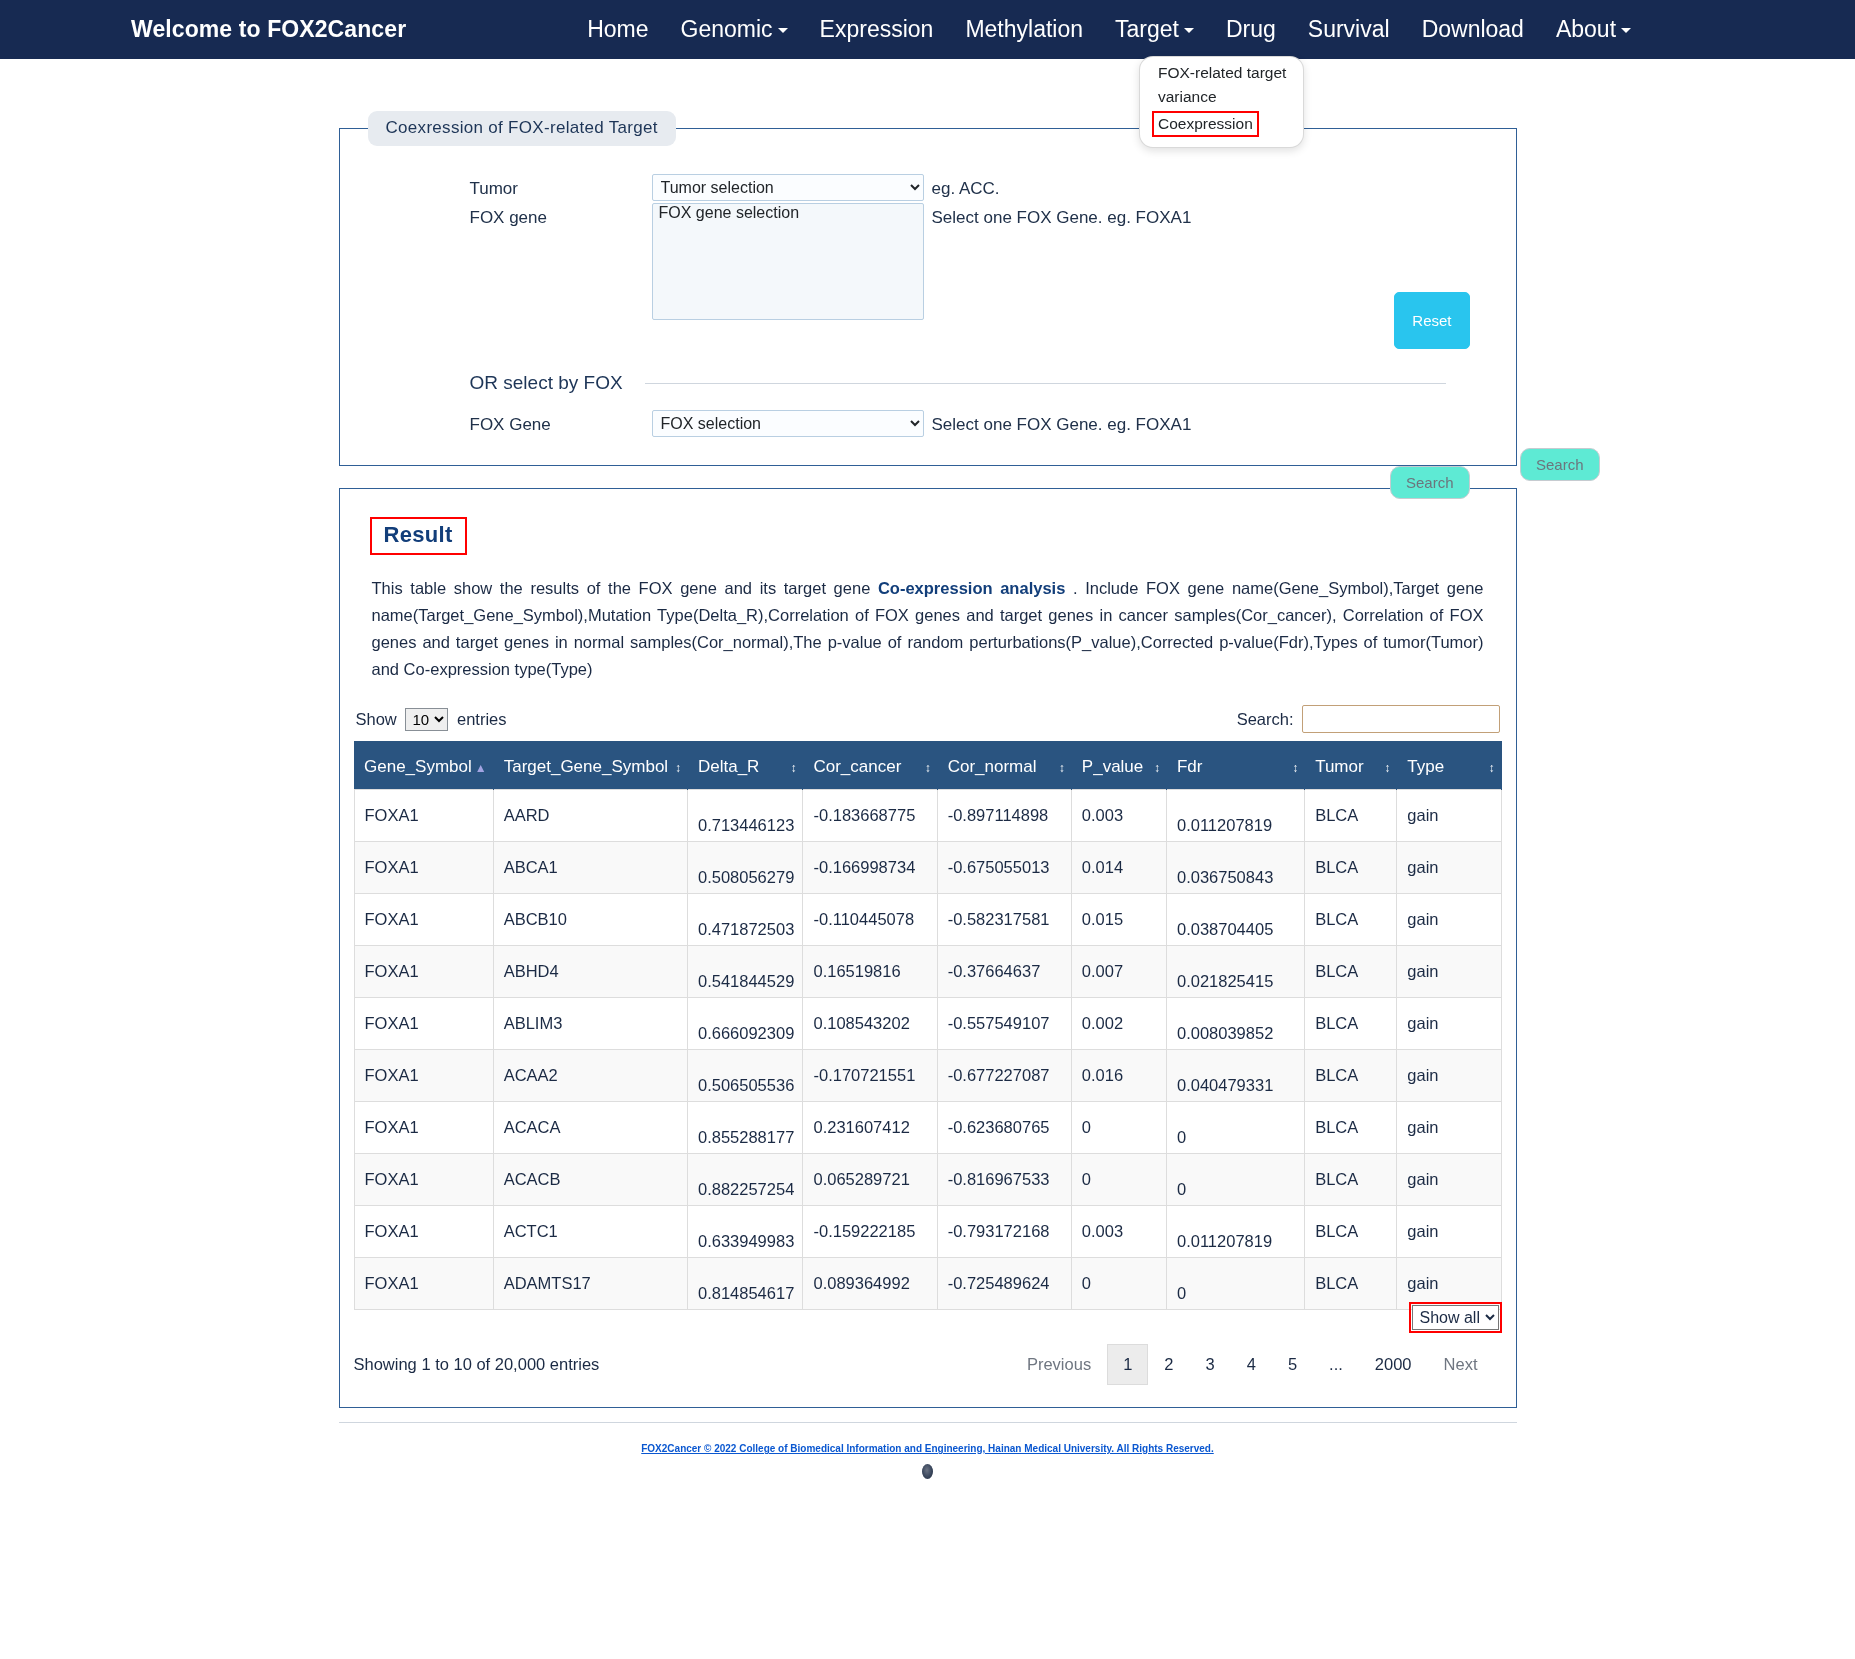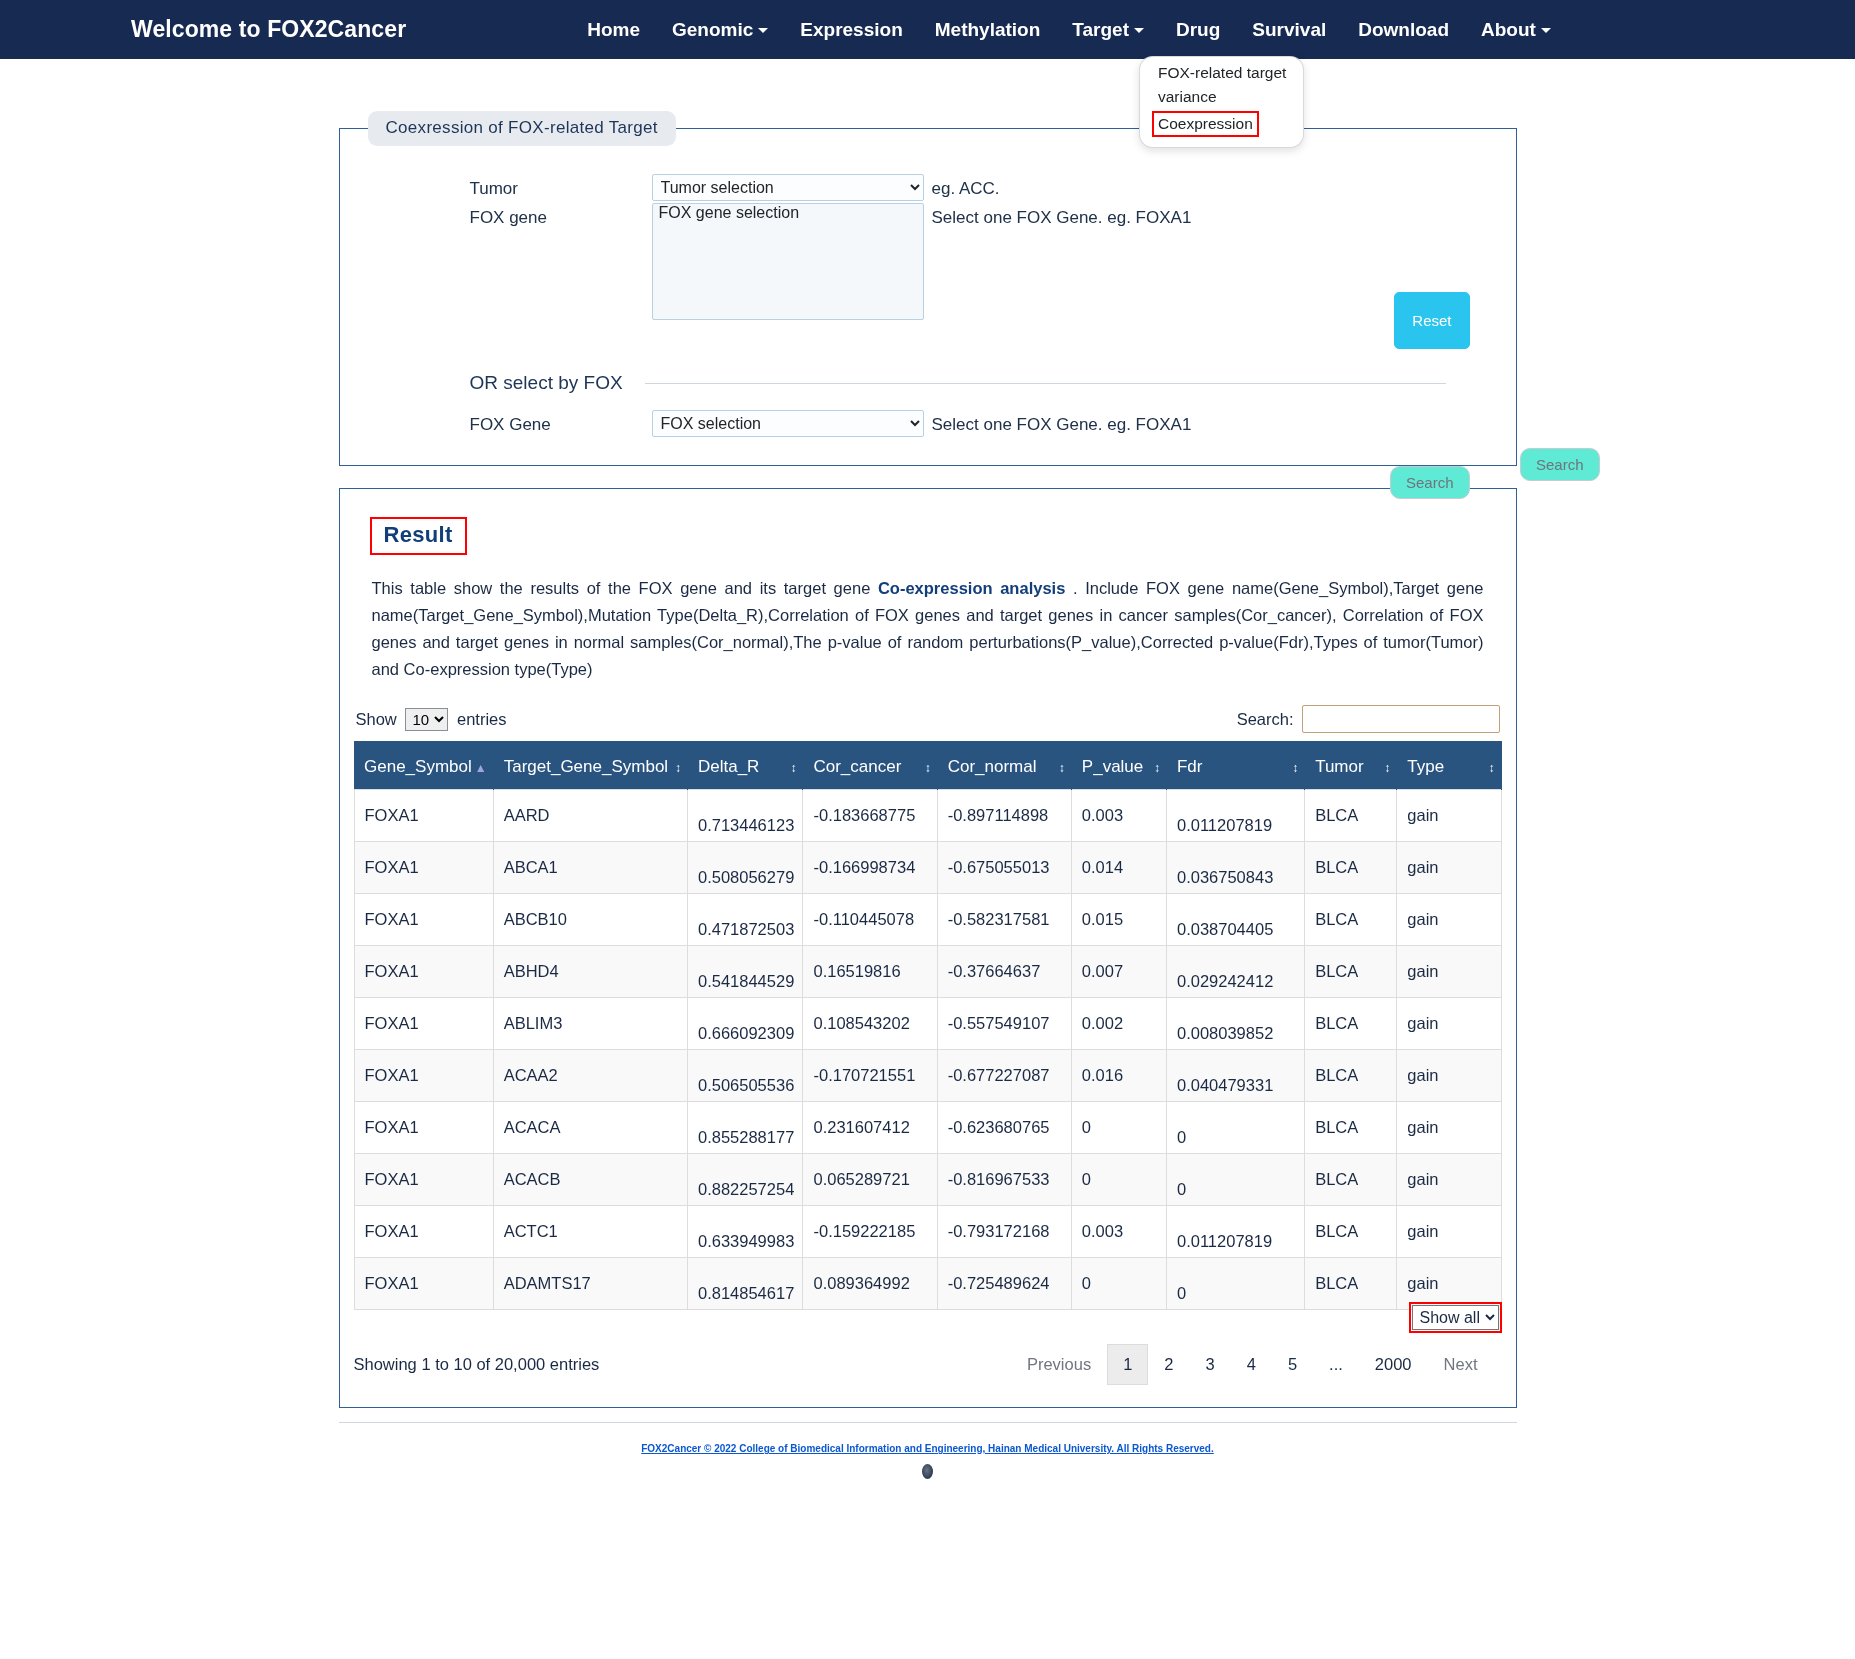--- a/index.html
+++ b/index.html
@@ -30,26 +30,25 @@
     white-space: nowrap;
   }
   .nav-links {
     display: flex;
     align-items: center;
     margin-left: 165px;
     gap: 0px;
   }
   .nav-item {
     color: #ffffff;
-    font-size: 19px;
+    font-size: 23px;
     padding: 8px 16px;
     white-space: nowrap;
     cursor: pointer;
     position: relative;
-    font-weight: bold;
   }
   .nav-item .caret {
     display: inline-block;
     width: 0; height: 0;
     border-left: 5px solid transparent;
     border-right: 5px solid transparent;
     border-top: 5px solid #ffffff;
     margin-left: 5px;
     vertical-align: middle;
   }
@@ -502,21 +501,21 @@
           <td>BLCA</td>
           <td>gain</td>
         </tr>
         <tr>
           <td>FOXA1</td>
           <td>ABHD4</td>
           <td class="lowered">0.541844529</td>
           <td>0.16519816</td>
           <td>-0.37664637</td>
           <td>0.007</td>
-          <td class="lowered">0.029242412</td>
+          <td class="lowered">0.021825415</td>
           <td>BLCA</td>
           <td>gain</td>
         </tr>
         <tr>
           <td>FOXA1</td>
           <td>ABLIM3</td>
           <td class="lowered">0.666092309</td>
           <td>0.108543202</td>
           <td>-0.557549107</td>
           <td>0.002</td>

